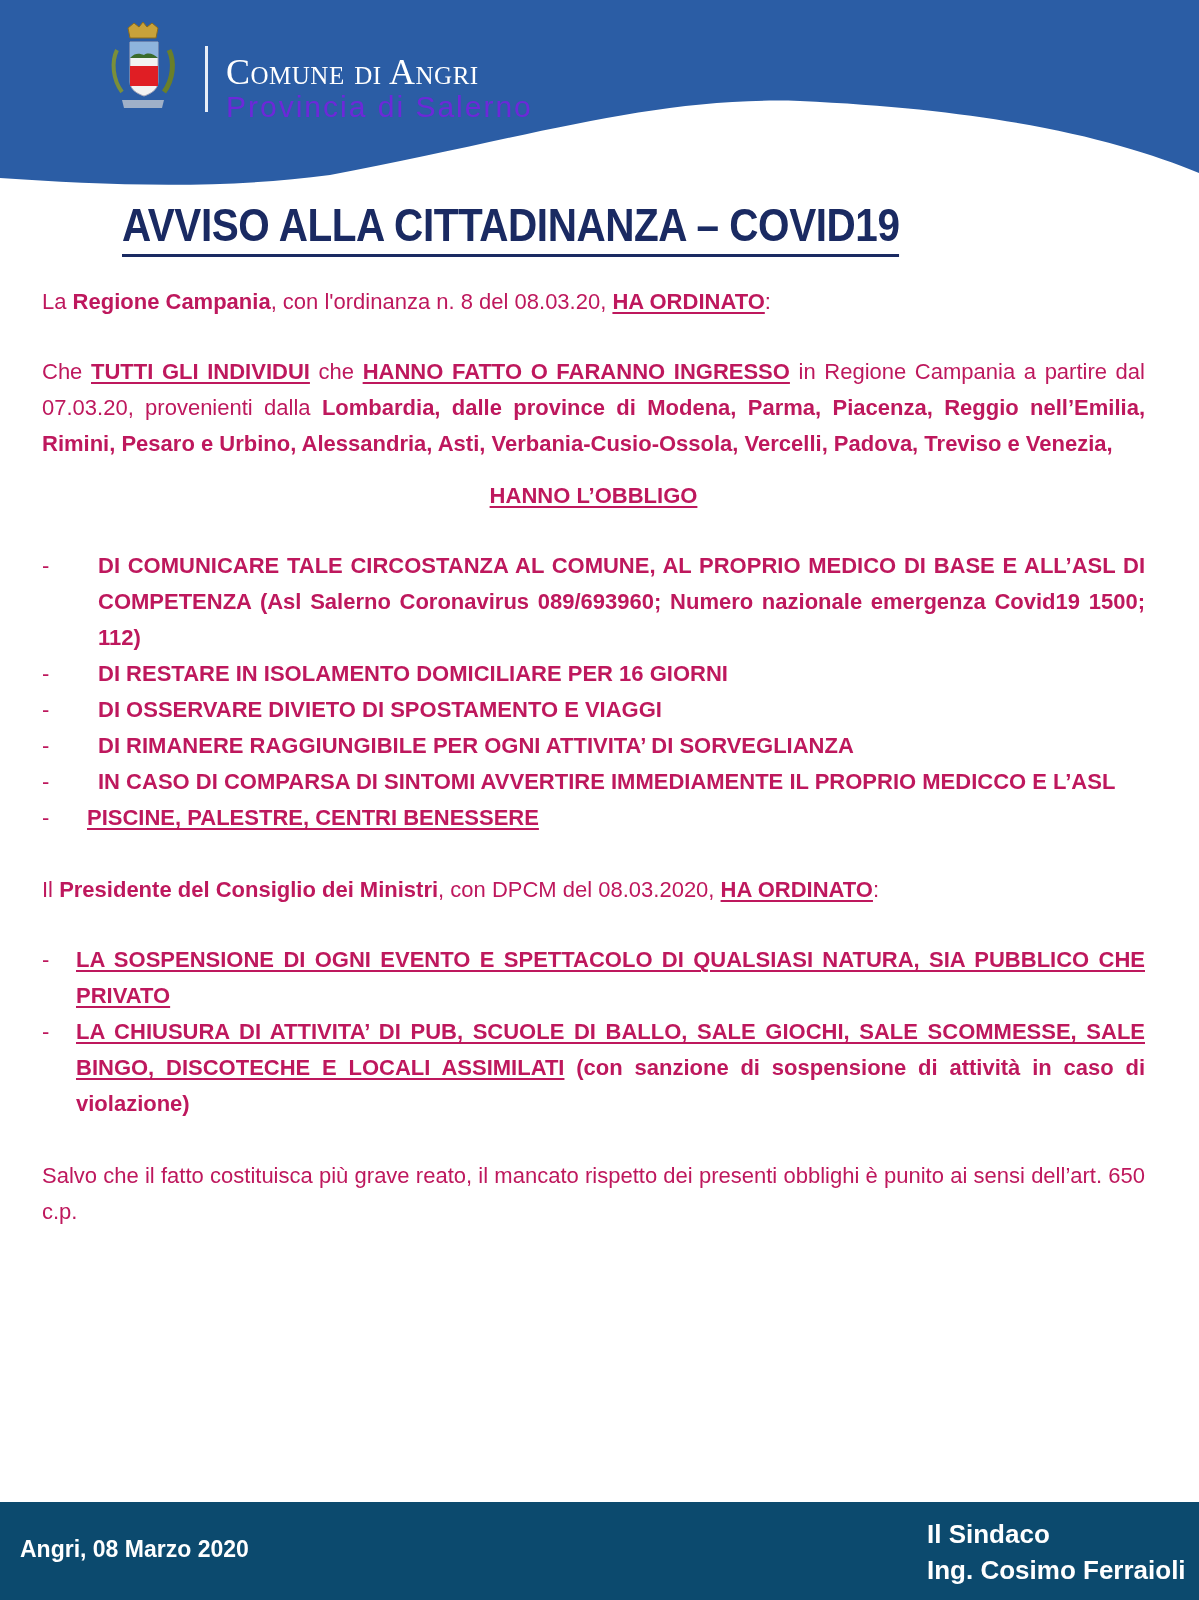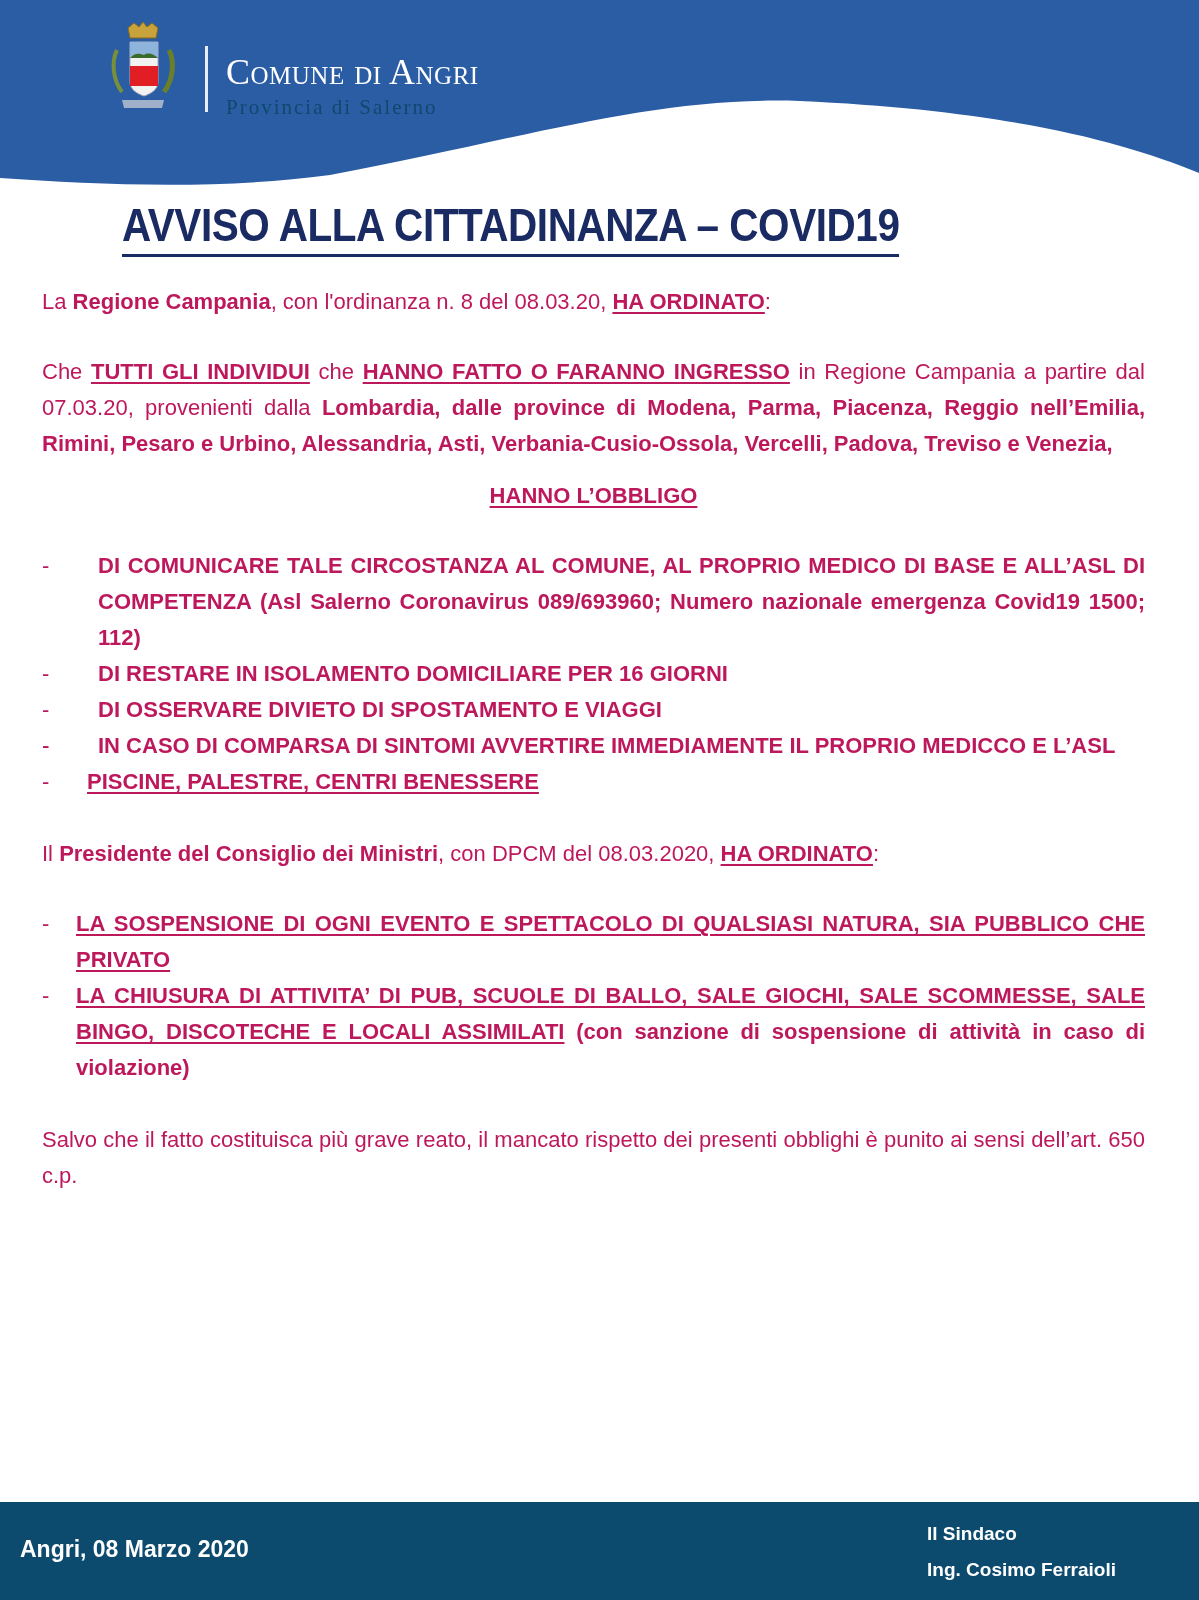--- a/index.html
+++ b/index.html
@@ -4,36 +4,36 @@
 <style>
   html, body { margin:0; padding:0; }
   body { width:1199px; height:1600px; position:relative; background:#ffffff; overflow:hidden;
     font-family:"Liberation Sans", sans-serif; color:#1c2650; }
   .header { position:absolute; left:0; top:0; width:1199px; height:200px; }
   .header svg { position:absolute; left:0; top:0; }
   .crest { position:absolute; left:108px; top:22px; width:70px; height:90px; }
   .divider-v { position:absolute; left:205px; top:46px; width:3px; height:66px; background:#e8eef8; }
   .brand { position:absolute; left:226px; top:52px; color:#ffffff; }
   .brand-title { font-family:"Liberation Serif", serif; font-size:36px; letter-spacing:0.5px; line-height:40px; font-variant:small-caps; }
-  .brand-sub { font-family:Liberation Serif, serif; font-size:21px; letter-spacing:2px; line-height:30px; color:#0c4a6e; }
+  .brand-sub { font-family:Liberation Sans, sans-serif; font-size:30px; letter-spacing:2px; line-height:30px; color:#6d28d9; }
   .title { position:absolute; left:0; top:198px; width:1022px; text-align:center; }
   .title span { font-family:"Liberation Sans", sans-serif; font-weight:bold; font-size:46px; color:#1a2a62;
     letter-spacing:-0.5px; border-bottom:3px solid #1a2a62; padding-bottom:2px; transform:scaleX(0.88); display:inline-block; }
   .body { position:absolute; left:42px; top:284px; width:1103px; font-size:22px; line-height:36px; color:#be185d; }
   .body p { margin:0; text-align:justify; }
   .b { font-weight:bold; }
   .u { text-decoration:underline; text-decoration-thickness:2px; text-underline-offset:3px; }
   .center { text-align:center !important; }
   .li { position:relative; padding-left:56px; text-align:justify; font-weight:bold; }
   .li .dash { position:absolute; left:0; top:0; font-weight:normal; }
   .li2 { padding-left:45px; }
   .li3 { padding-left:34px; }
   .footer { position:absolute; left:0; top:1502px; width:1199px; height:98px; background:#0c4a6e; color:#ffffff; }
   .footer-date { position:absolute; left:20px; top:34px; font-weight:bold; font-size:23px; }
-  .footer-sig { position:absolute; left:927px; top:14px; font-weight:bold; font-size:19px; line-height:36px; }
+  .footer-sig { position:absolute; left:927px; top:14px; font-weight:bold; font-size:26px; line-height:36px; }
 </style>
 </head>
 <body>
 
 <div class="header">
   <svg width="1199" height="200" viewBox="0 0 1199 200">
     <path d="M0 0 H1199 V173 C1120 140 1000 110 800 101 C650 96 520 140 330 175 C220 190 100 185 0 178 Z" fill="#2b5da5"></path>
   </svg>
   <div class="crest">
     <svg width="70" height="90" viewBox="0 0 70 90">
@@ -65,21 +65,21 @@
   <p style="margin-top:34px">
     <span>Che </span><span class="b u">TUTTI GLI INDIVIDUI</span><span> che </span><span class="b u">HANNO FATTO O FARANNO INGRESSO</span><span> in Regione Campania a partire dal 07.03.20, provenienti dalla </span><span class="b">Lombardia, dalle province di Modena, Parma, Piacenza, Reggio nell’Emilia, Rimini, Pesaro e Urbino, Alessandria, Asti, Verbania-Cusio-Ossola, Vercelli, Padova, Treviso e Venezia,</span>
   </p>
   <p class="center b" style="margin-top:16px">
     <span class="u">HANNO L’OBBLIGO</span>
   </p>
   <div style="margin-top:34px">
     <div class="li"><span class="dash">-</span><span>DI COMUNICARE TALE CIRCOSTANZA AL COMUNE, AL PROPRIO MEDICO DI BASE E ALL’ASL DI COMPETENZA (Asl Salerno Coronavirus 089/693960; Numero nazionale emergenza Covid19 1500; 112)</span></div>
     <div class="li"><span class="dash">-</span><span>DI RESTARE IN ISOLAMENTO DOMICILIARE PER 16 GIORNI</span></div>
     <div class="li"><span class="dash">-</span><span>DI OSSERVARE DIVIETO DI SPOSTAMENTO E VIAGGI</span></div>
-    <div class="li"><span class="dash">-</span></div>
+    <div class="li"><span class="dash">-</span><span>DI RIMANERE RAGGIUNGIBILE PER OGNI ATTIVITA’ DI SORVEGLIANZA</span></div>
     <div class="li"><span class="dash">-</span><span>IN CASO DI COMPARSA DI SINTOMI AVVERTIRE IMMEDIAMENTE IL PROPRIO MEDICCO E L’ASL</span></div>
   </div>
   <div class="li li2"><span class="dash">-</span><span class="u">PISCINE, PALESTRE, CENTRI BENESSERE</span></div>
   <p style="margin-top:36px">
     <span>Il </span><span class="b">Presidente del Consiglio dei Ministri</span><span>, con DPCM del 08.03.2020, </span><span class="b u">HA ORDINATO</span><span>:</span>
   </p>
   <div style="margin-top:34px">
     <div class="li li3"><span class="dash">-</span><span class="u">LA SOSPENSIONE DI OGNI EVENTO E SPETTACOLO DI QUALSIASI NATURA, SIA PUBBLICO CHE PRIVATO</span></div>
     <div class="li li3"><span class="dash">-</span><span class="u">LA CHIUSURA DI ATTIVITA’ DI PUB, SCUOLE DI BALLO, SALE GIOCHI, SALE SCOMMESSE, SALE BINGO, DISCOTECHE E LOCALI ASSIMILATI</span><span> (con sanzione di sospensione di attività in caso di violazione)</span></div>
   </div>

